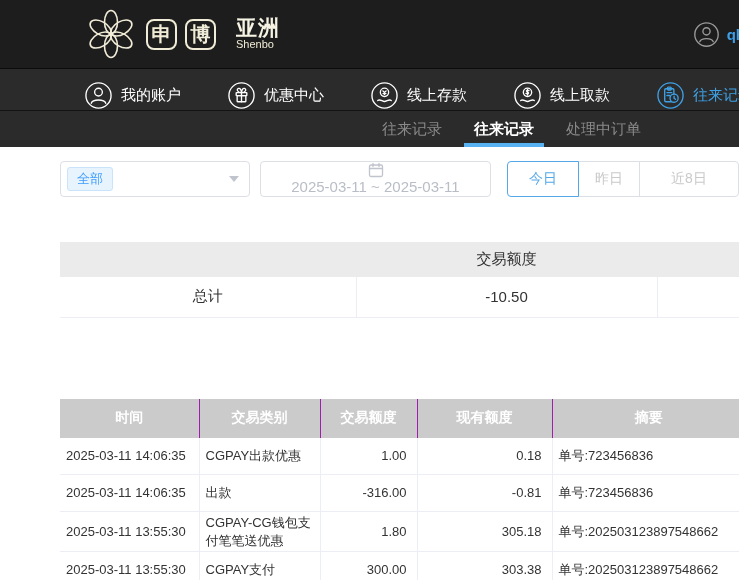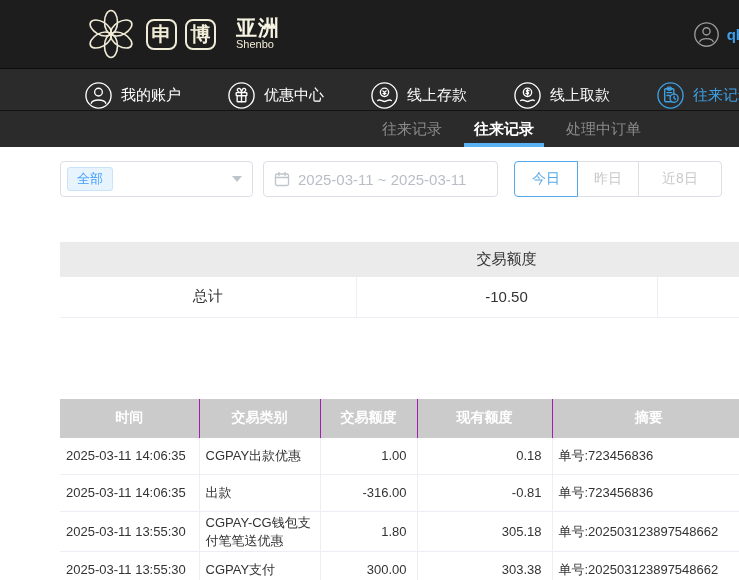--- a/index.html
+++ b/index.html
@@ -46,30 +46,30 @@
   .filter-row { display:flex; align-items:center; margin-top:14px; }
   .select-box { width:193px; height:36px; border:1px solid #dcdfe6; border-radius:4px;
                 display:flex; align-items:center; background:#fff; cursor:pointer; }
   .tag { margin-left:6px; background:#e7f3fd; border:1px solid #c9e4fa; color:#409eff;
          font-size:13px; padding:2px 9px; border-radius:3px; }
   .caret { margin-left:auto; margin-right:10px; width:0; height:0;
            border-left:5px solid transparent; border-right:5px solid transparent;
            border-top:6px solid #c0c4cc; }
   .date-box { width:235px; height:36px; border:1px solid #dcdfe6; border-radius:4px;
               display:flex; align-items:center; margin-left:10px; background:#fff;
-              cursor:pointer; }
+              cursor:pointer;flex-direction:column; }
   .date-box svg { width:16px; height:16px; margin:0 8px 0 10px; }
   .date-text { color:#b9bec6; font-size:15px; white-space:nowrap; }
   .btn-group { display:flex; margin-left:16px; }
   .qbtn { height:36px; background:#fff; border:1px solid #dcdfe6; color:#c9c9c9;
           font-size:14px; cursor:pointer; font-family:inherit; }
-  .qbtn.first { width:64px; border-color:#54a8e8; color:#54a8e8;
+  .qbtn.first { width:72px; border-color:#54a8e8; color:#54a8e8;
                 border-radius:4px 0 0 4px; position:relative; z-index:2; }
   .qbtn.mid { width:62px; margin-left:-1px; }
-  .qbtn.last { width:84px; margin-left:-1px; border-radius:0 4px 4px 0; }
+  .qbtn.last { width:100px; margin-left:-1px; border-radius:0 4px 4px 0; }
 
   table { border-collapse:collapse; table-layout:fixed; }
   .summary { width:685px; margin-top:45px; font-size:15px; color:#333; }
   .summary th { background:#ebebeb; height:35px; font-weight:normal; text-align:center; }
   .summary td { height:40px; text-align:center; border-bottom:1px solid #ebeef5; }
   .summary td + td { border-left:1px solid #ebeef5; }
 
   .txtable { width:685px; margin-top:81px; font-size:13px; color:#333; }
   .txtable th { background:#cbcbcb; color:#fff; height:39px; font-size:14px;
                 font-weight:bold; text-align:center; border-left:1px solid #a21caf; }

